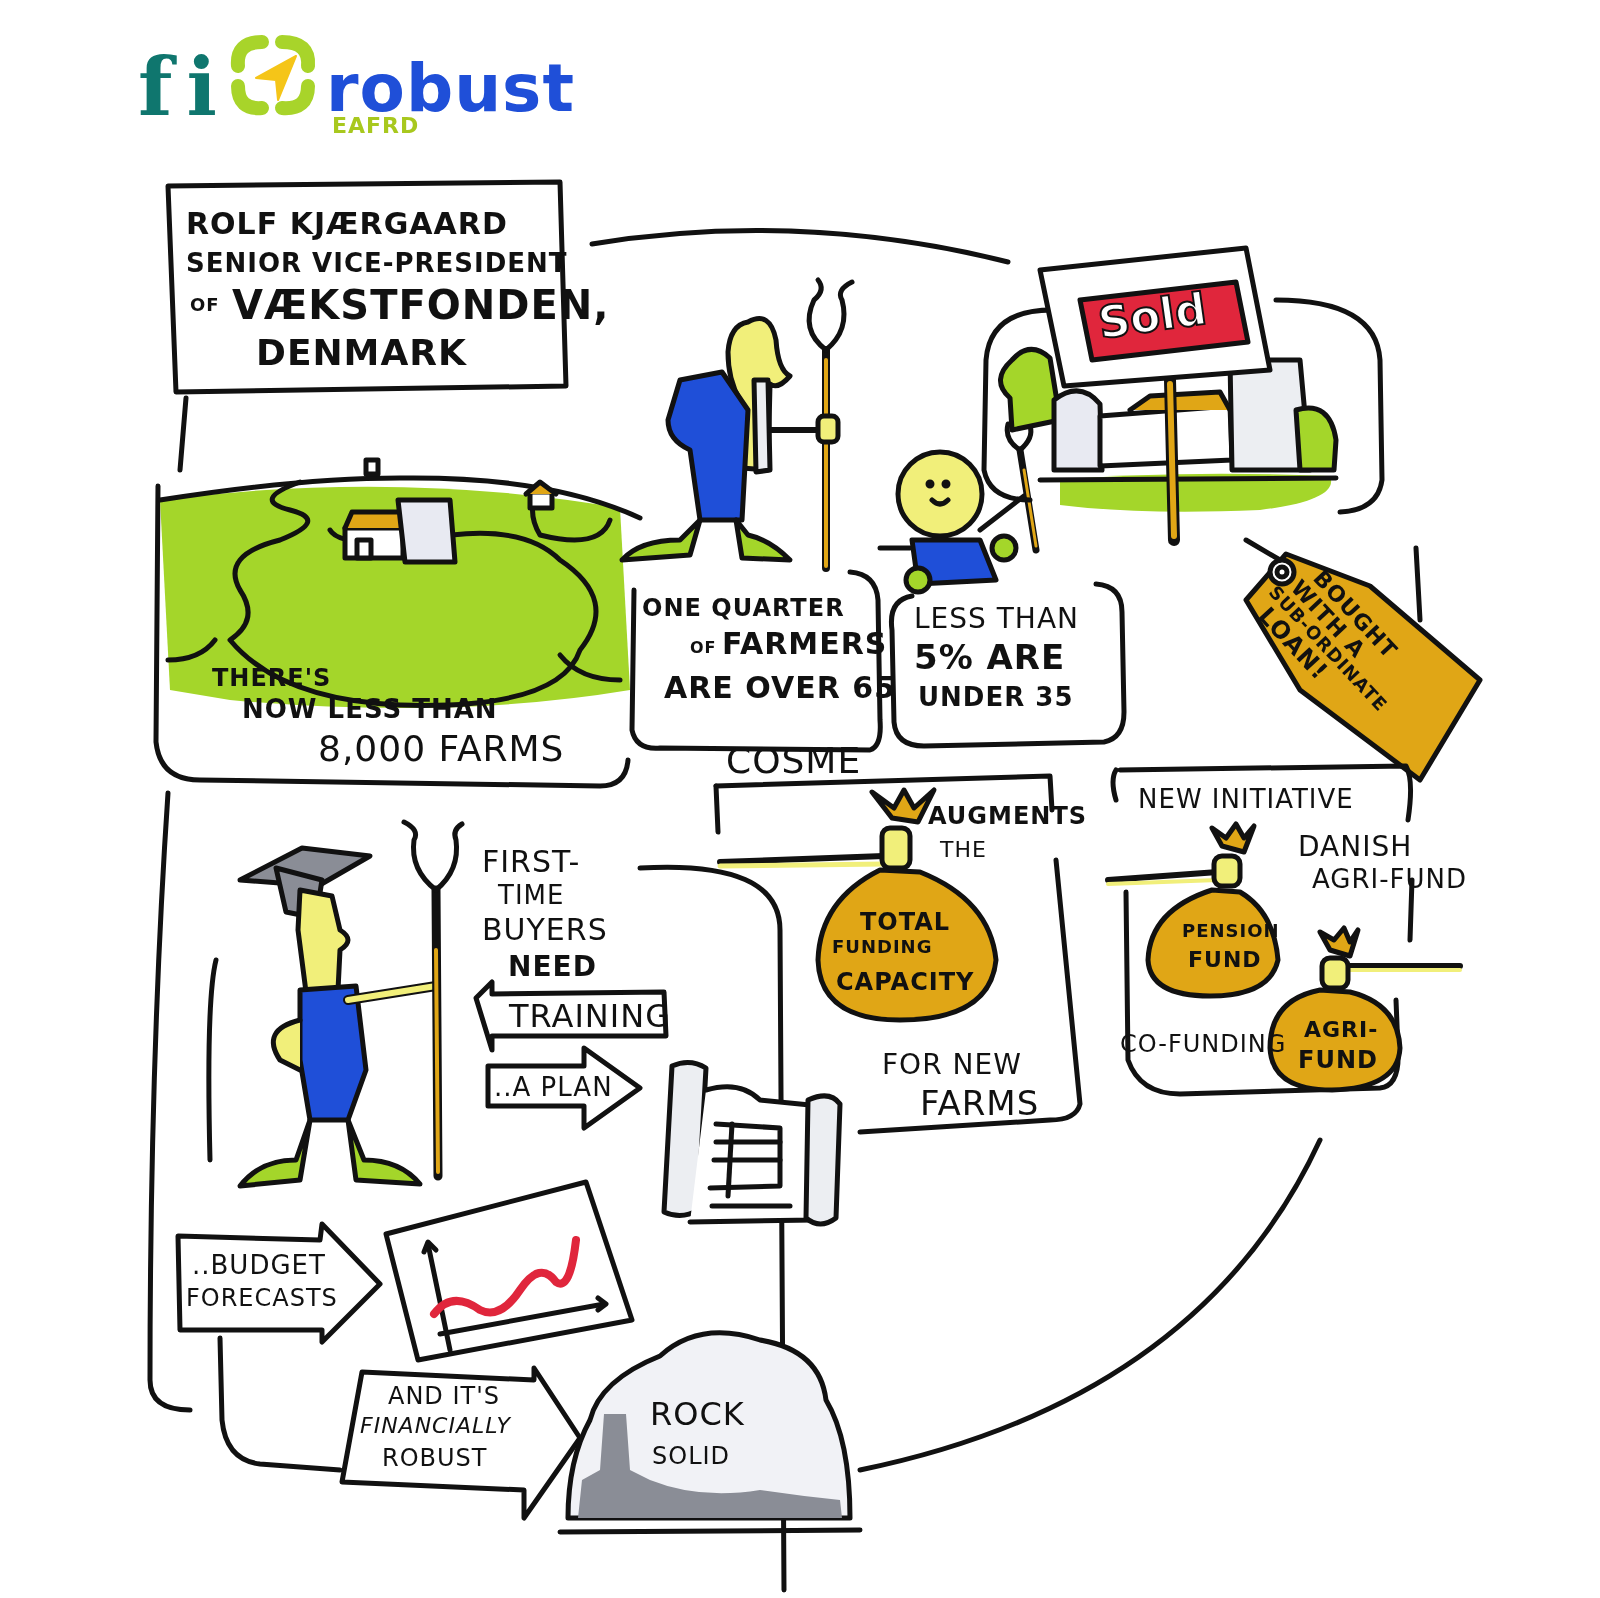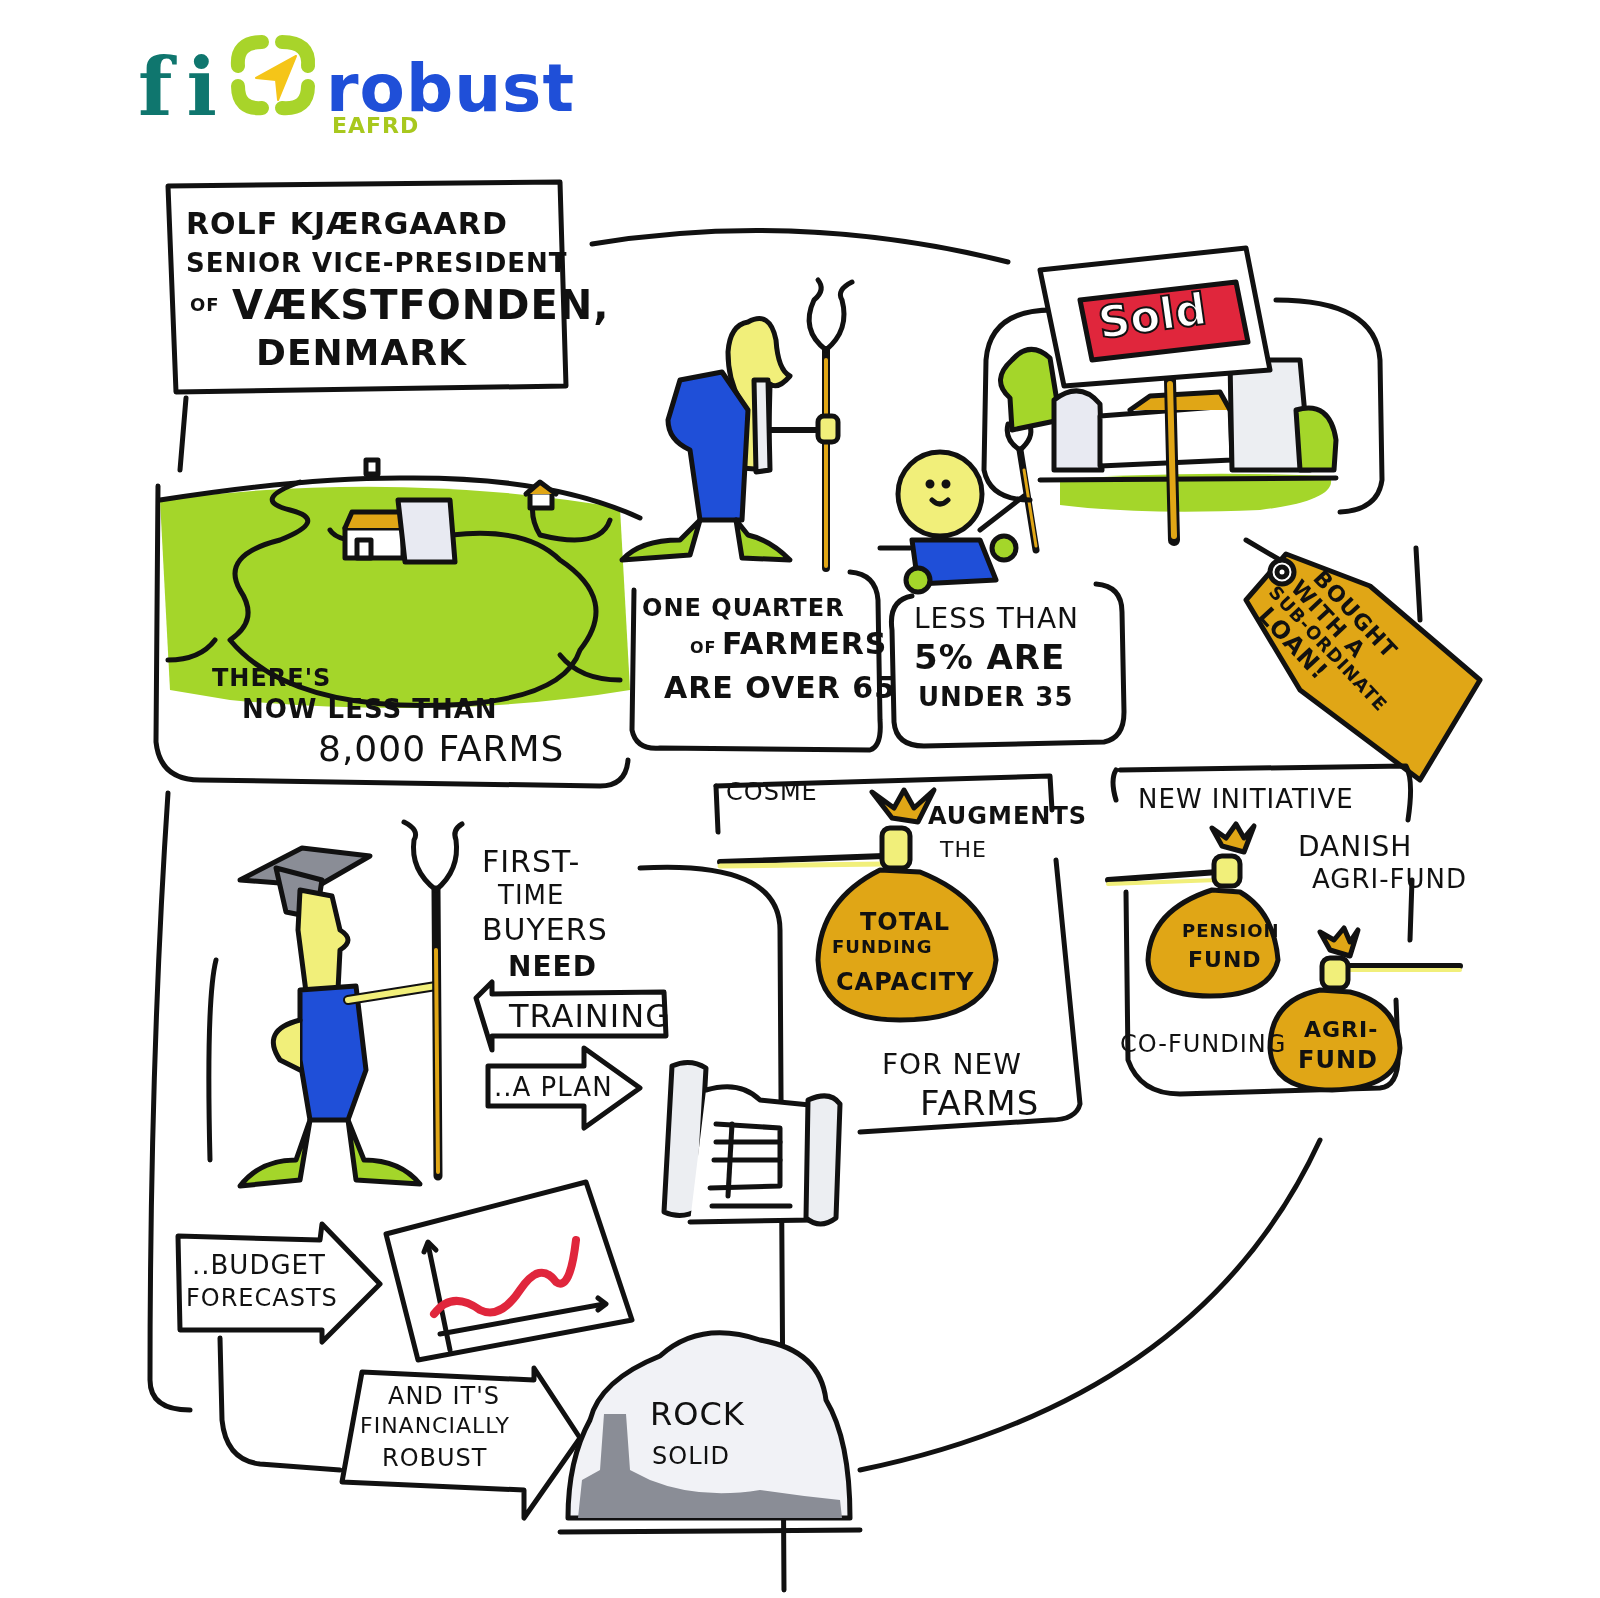--- a/index.html
+++ b/index.html
@@ -231,21 +231,21 @@
 <div class="sold" style="left:1098px;top:290px;transform:rotate(-8deg);">Sold</div>
 
 <div style="position:absolute;left:1326px;top:566px;" class="rot-tag">
   <div class="txt" style="position:relative;font-size:22px;">Bought</div>
   <div class="txt" style="position:relative;font-size:22px;left:-8px;">with a</div>
   <div class="txt" style="position:relative;font-size:18px;left:-20px;">sub-ordinate</div>
   <div class="txt" style="position:relative;font-size:24px;left:-10px;">loan!</div>
 </div>
 
 <div>
-  <div class="txt" style="left:726px;top:780px;font-size:24px;font-weight:normal;">COSME</div>
+  <div class="txt" style="left:726px;top:742px;font-size:36px;font-weight:normal;">COSME</div>
   <div class="txt" style="left:928px;top:804px;font-size:24px;">augments</div>
   <div class="txt" style="left:940px;top:838px;font-size:22px;font-weight:normal;">the</div>
   <div class="txt" style="left:860px;top:910px;font-size:24px;">Total</div>
   <div class="txt" style="left:832px;top:938px;font-size:18px;">Funding</div>
   <div class="txt" style="left:836px;top:970px;font-size:24px;">Capacity</div>
   <div class="txt" style="left:882px;top:1050px;font-size:28px;font-weight:normal;">for new</div>
   <div class="txt" style="left:920px;top:1086px;font-size:34px;font-weight:normal;">farms</div>
 </div>
 
 <div>
@@ -262,17 +262,17 @@
 <div>
   <div class="txt" style="left:482px;top:846px;font-size:30px;font-weight:normal;">First-</div>
   <div class="txt" style="left:498px;top:882px;font-size:26px;font-weight:normal;">time</div>
   <div class="txt" style="left:482px;top:914px;font-size:30px;font-weight:normal;">buyers</div>
   <div class="txt" style="left:508px;top:952px;font-size:28px;font-weight:bold;">need</div>
   <div class="txt" style="left:498px;top:1000px;font-size:32px;font-weight:normal;margin-left:11px;">Training</div>
   <div class="txt" style="left:494px;top:1074px;font-size:26px;font-weight:normal;">..a plan</div>
   <div class="txt" style="left:192px;top:1252px;font-size:26px;font-weight:normal;">..Budget</div>
   <div class="txt" style="left:186px;top:1286px;font-size:24px;font-weight:normal;">forecasts</div>
   <div class="txt" style="left:388px;top:1384px;font-size:24px;font-weight:normal;">And it's</div>
-  <div class="txt" style="left:360px;top:1414px;font-size:22px;font-weight:normal;">financially</div>
+  <div class="txt" style="left:360px;top:1414px;font-size:22px;font-weight:normal;font-style:italic;">financially</div>
   <div class="txt" style="left:382px;top:1446px;font-size:24px;font-weight:normal;">robust</div>
   <div class="txt" style="left:650px;top:1398px;font-size:32px;font-weight:normal;">Rock</div>
   <div class="txt" style="left:652px;top:1444px;font-size:24px;font-weight:normal;">Solid</div>
 </div>
 
 </body></html>

